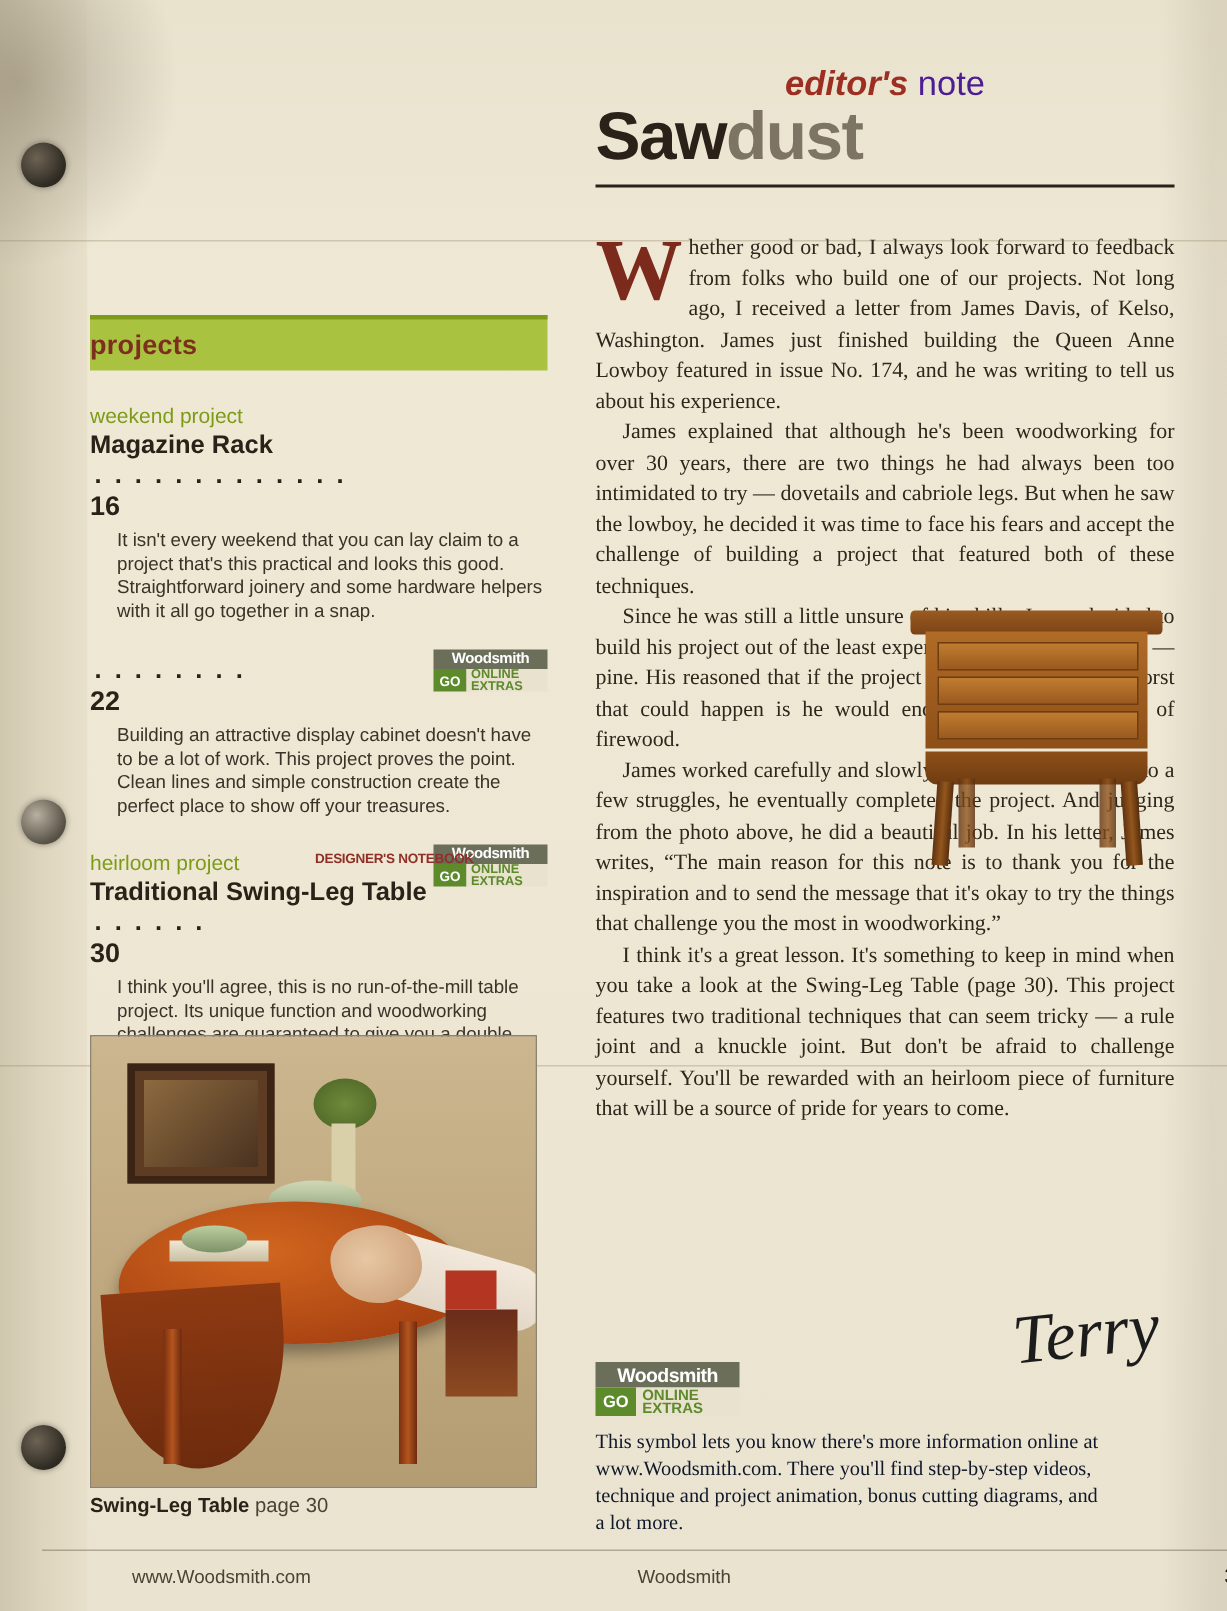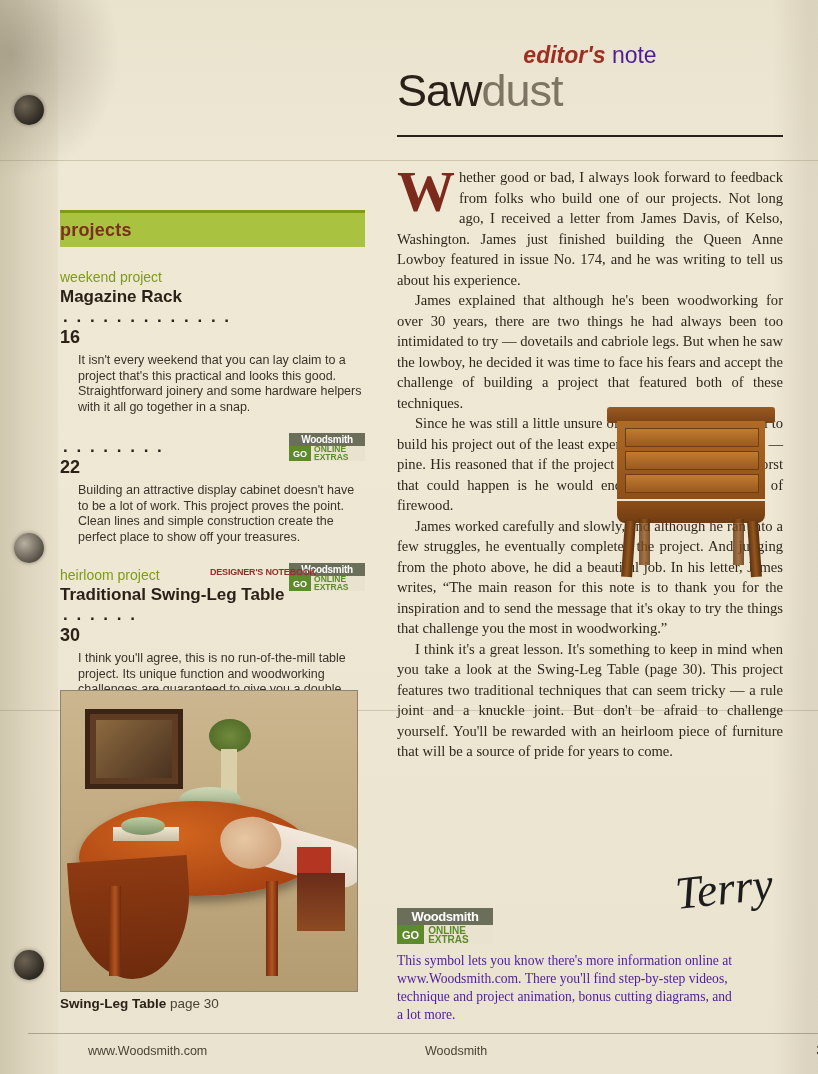--- a/index.html
+++ b/index.html
@@ -154,23 +154,23 @@
   .photo-cap span{color:#4b4235;}
 
   
   .right-col{position:absolute;left:397px;top:42px;width:386px;}
   .eyebrow{
     font-family:"Liberation Sans",sans-serif;font-size:23px;text-align:center;
   }
   .eyebrow .a{color:#9d2f22;font-weight:bold;font-style:italic;}
   .eyebrow .b{color:#4c1d95;}
   .masthead{
-    font-family:"Liberation Sans",sans-serif;font-weight:normal;
+    font-family:"Liberation Sans",sans-serif;font-weight:bold;
     font-size:45px;letter-spacing:-1px;margin-top:-4px;
-    border-bottom:2px solid #2b2118;padding-bottom:18px;
+    border-bottom:2px solid #2b2118;padding-bottom:6px;
   }
   .masthead .s{color:#2b2118;}
   .masthead .d{color:#7d7463;}
   .article{
     margin-top:30px;font-size:14.6px;line-height:20.5px;
     text-align:justify;color:#2f261c;
   }
   .article p{margin:0 0 0 0;text-indent:18px;}
   .article p.first{text-indent:0;}
   .dropcap{
@@ -205,21 +205,21 @@
   .extras .badge2{width:96px;}
   .extras .wm2{
     background:#6b6f5a;color:#fff;font-family:"Liberation Sans",sans-serif;
     font-weight:bold;font-size:13px;text-align:center;line-height:17px;
     letter-spacing:-.4px;
   }
   .extras .go2{display:flex;height:19px;font-family:"Liberation Sans",sans-serif;}
   .extras .go2 .g{background:#5d8a2b;color:#fff;font-size:11px;font-weight:bold;padding:0 5px;display:flex;align-items:center;}
   .extras .go2 .e{background:#e8e2cf;color:#5d8a2b;font-size:10px;font-weight:bold;flex:1;display:flex;flex-direction:column;justify-content:center;line-height:9px;padding-left:4px;}
   .extras p{
-    margin:8px 0 0 0;font-size:13.6px;line-height:18px;color:#4c1d95;
+    margin:8px 0 0 0;font-size:13.6px;line-height:18px;color:#0f172a;
   }
 
   
   .footer{
     position:absolute;left:0;bottom:0;width:100%;height:40px;
     border-top:1px solid rgba(120,108,85,.5);
     margin-left:28px;
   }
   .footer .l{position:absolute;left:60px;top:10px;font-family:"Liberation Sans",sans-serif;font-size:12.5px;color:#4b4235;}
   .footer .c{position:absolute;left:397px;top:10px;font-family:"Liberation Sans",sans-serif;font-size:12.5px;color:#4b4235;}

